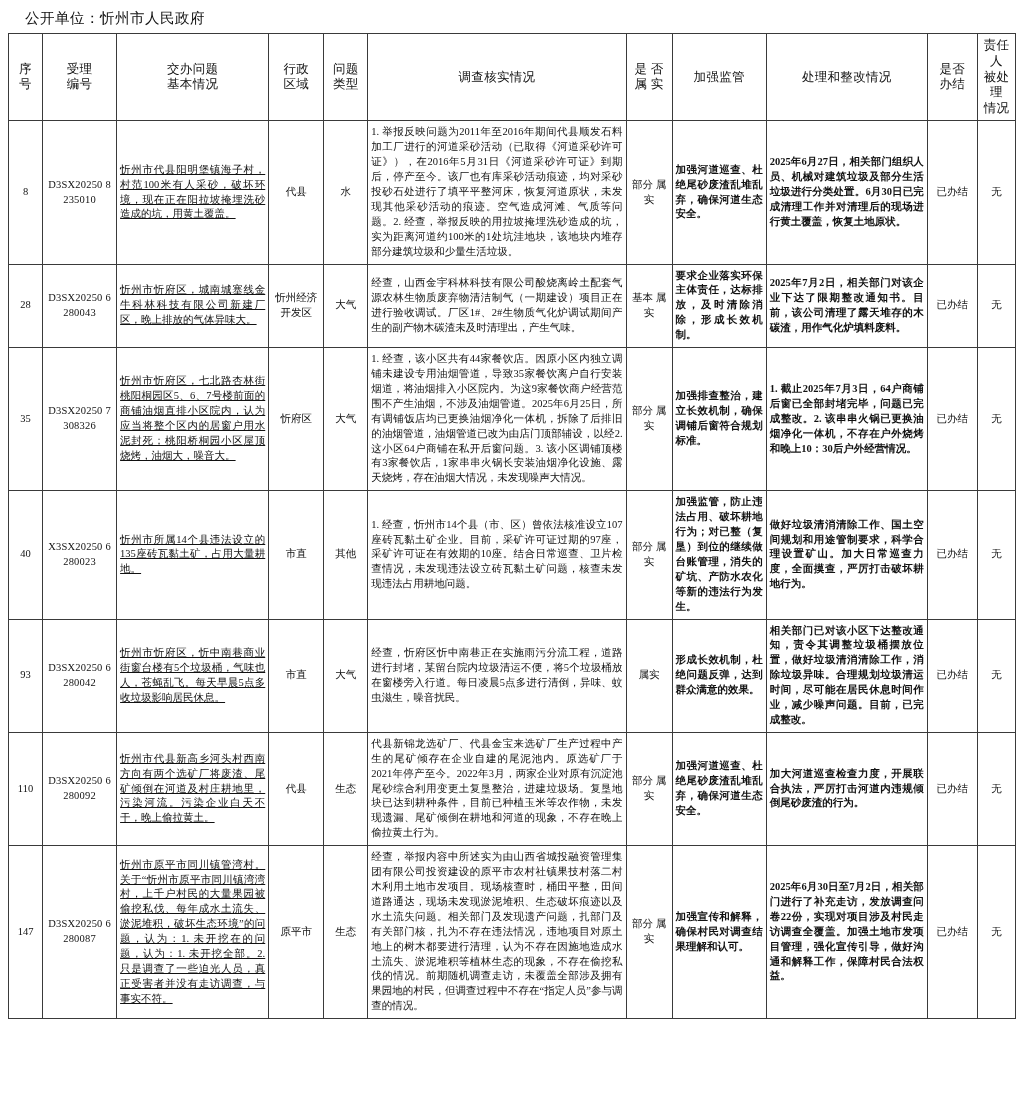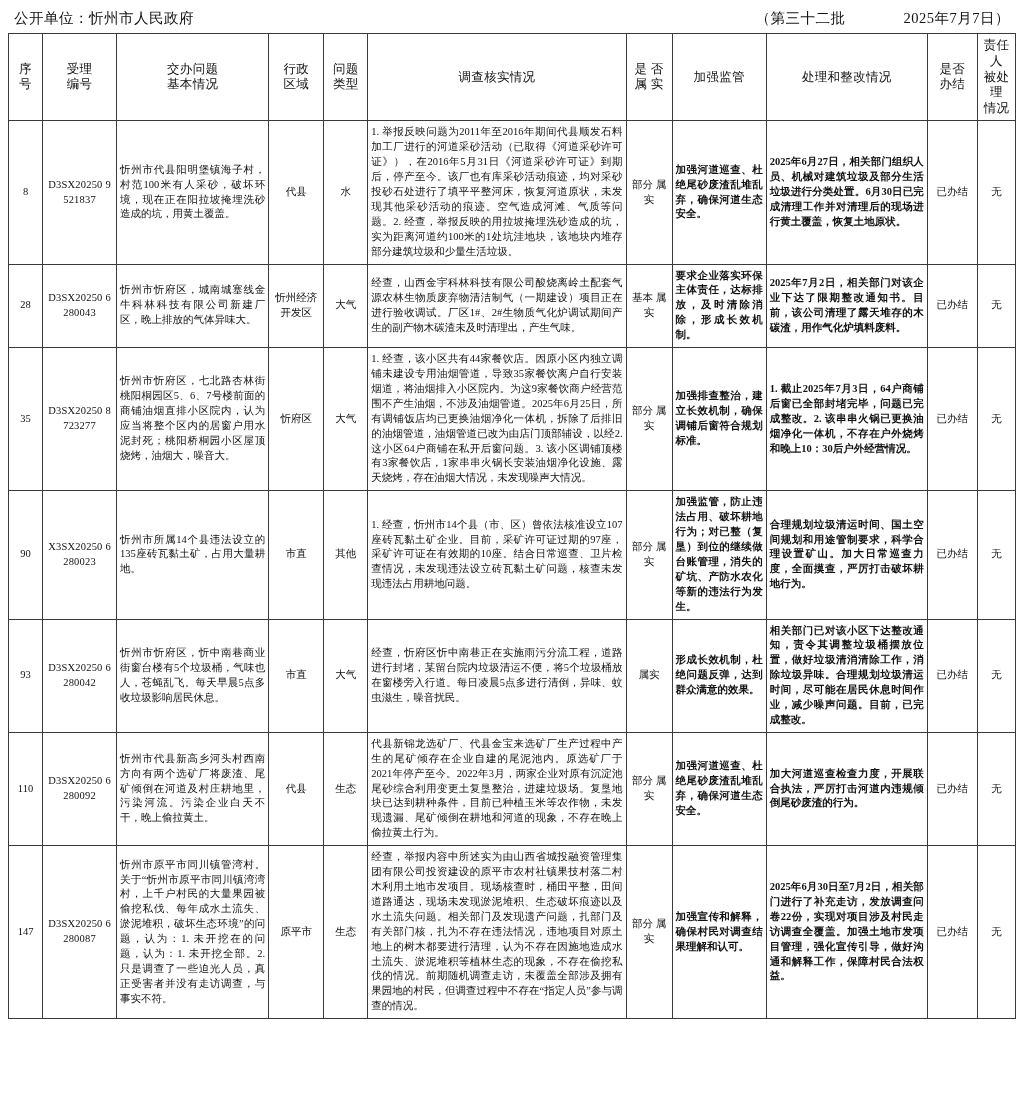--- a/index.html
+++ b/index.html
@@ -18,20 +18,21 @@
     box-sizing: border-box;
     padding: 6px 8px 10px 8px;
   }
   .header-row {
     display: flex;
     align-items: flex-end;
     justify-content: space-between;
     font-size: 14.5px;
     line-height: 1.4;
     padding: 2px 6px 5px 6px;
+    margin-left: 11px;
   }
   .header-left {
     white-space: nowrap;
     letter-spacing: 0.5px;
   }
   .header-right {
     display: flex;
     align-items: flex-end;
     gap: 58px;
     white-space: nowrap;
@@ -73,21 +74,21 @@
     font-size: 10.5px;
     letter-spacing: 0.2px;
     word-break: break-all;
   }
   td.c-region, td.c-type, td.c-true, td.c-done, td.c-resp { font-size: 11px; }
   td.c-basic, td.c-check, td.c-goal, td.c-fix {
     text-align: justify;
     text-justify: inter-ideograph;
     vertical-align: top;
   }
-  td.c-basic { padding: 8px 5px; }
+  td.c-basic { padding: 8px 5px; text-decoration: underline; }
   td.c-check { padding: 8px 5px; }
   td.c-goal { padding: 8px 5px; vertical-align: middle; font-weight: bold;}
   td.c-fix { padding: 8px 5px; font-weight: bold; }
   
   col.w-num { width: 34px; }
   col.w-id { width: 74px; }
   col.w-basic { width: 152px; }
   col.w-region { width: 55px; }
   col.w-type { width: 44px; }
   col.w-check { width: 258px; }
@@ -97,24 +98,20 @@
   col.w-done { width: 50px; }
   col.w-resp { width: 38px; }
 </style>
 </head>
 <body>
 
 <div class="page">
 
   <div class="header-row">
     <div class="header-left">公开单位：忻州市人民政府</div>
-    <div class="header-right">
-      <span>（第三十二批</span>
-      <span>2025年7月7日）</span>
-    </div>
   </div>
 
   <table class="main">
     <colgroup>
       <col class="w-num">
         <col class="w-id">
         <col class="w-basic">
         <col class="w-region">
       <col class="w-type">
         <col class="w-check">
@@ -188,21 +185,21 @@
               <span>责任人</span>
               <span>被处理</span>
               <span>情况</span>
             </span>
           </th>
       </tr>
     </thead>
     <tbody>
       <tr>
         <td class="c-num">8</td>
-        <td class="c-id">D3SX20250 9521837</td>
+        <td class="c-id">D3SX20250 8235010</td>
         <td class="c-basic">忻州市代县阳明堡镇海子村，村范100米有人采砂，破坏环境，现在正在阳拉坡掩埋洗砂造成的坑，用黄土覆盖。</td>
         <td class="c-region">代县</td>
         <td class="c-type">水</td>
         <td class="c-check">1. 举报反映问题为2011年至2016年期间代县顺发石料加工厂进行的河道采砂活动（已取得《河道采砂许可证》），在2016年5月31日《河道采砂许可证》到期后，停产至今。该厂也有库采砂活动痕迹，均对采砂投砂石处进行了填平平整河床，恢复河道原状，未发现其他采砂活动的痕迹。空气造成河滩、气质等问题。2. 经查，举报反映的用拉坡掩埋洗砂造成的坑，实为距离河道约100米的1处坑洼地块，该地块内堆存部分建筑垃圾和少量生活垃圾。</td>
         <td class="c-true">部分 属实</td>
         <td class="c-goal">加强河道巡查、杜绝尾砂废渣乱堆乱弃，确保河道生态安全。</td>
         <td class="c-fix">2025年6月27日，相关部门组织人员、机械对建筑垃圾及部分生活垃圾进行分类处置。6月30日已完成清理工作并对清理后的现场进行黄土覆盖，恢复土地原状。</td>
         <td class="c-done">已办结</td>
         <td class="c-resp">无</td>
       </tr>
@@ -214,41 +211,41 @@
         <td class="c-type">大气</td>
         <td class="c-check">经查，山西金宇科林科技有限公司酸烧离岭土配套气源农林生物质废弃物清洁制气（一期建设）项目正在进行验收调试。厂区1#、2#生物质气化炉调试期间产生的副产物木碳渣未及时清理出，产生气味。</td>
         <td class="c-true">基本 属实</td>
         <td class="c-goal">要求企业落实环保主体责任，达标排放，及时清除消除，形成长效机制。</td>
         <td class="c-fix">2025年7月2日，相关部门对该企业下达了限期整改通知书。目前，该公司清理了露天堆存的木碳渣，用作气化炉填料废料。</td>
         <td class="c-done">已办结</td>
         <td class="c-resp">无</td>
       </tr>
       <tr>
         <td class="c-num">35</td>
-        <td class="c-id">D3SX20250 8723277</td>
+        <td class="c-id">D3SX20250 7308326</td>
         <td class="c-basic">忻州市忻府区，七北路杏林街桃阳桐园区5、6、7号楼前面的商铺油烟直排小区院内，认为应当将整个区内的居窗户用水泥封死；桃阳桥桐园小区屋顶烧烤，油烟大，噪音大。</td>
         <td class="c-region">忻府区</td>
         <td class="c-type">大气</td>
         <td class="c-check">1. 经查，该小区共有44家餐饮店。因原小区内独立调铺未建设专用油烟管道，导致35家餐饮离户自行安装烟道，将油烟排入小区院内。为这9家餐饮商户经营范围不产生油烟，不涉及油烟管道。2025年6月25日，所有调铺饭店均已更换油烟净化一体机，拆除了后排旧的油烟管道，油烟管道已改为由店门顶部辅设，以经2. 这小区64户商铺在私开后窗问题。3. 该小区调铺顶楼有3家餐饮店，1家串串火锅长安装油烟净化设施、露天烧烤，存在油烟大情况，未发现噪声大情况。</td>
         <td class="c-true">部分 属实</td>
         <td class="c-goal">加强排查整治，建立长效机制，确保调铺后窗符合规划标准。</td>
         <td class="c-fix">1. 截止2025年7月3日，64户商铺后窗已全部封堵完毕，问题已完成整改。2. 该串串火锅已更换油烟净化一体机，不存在户外烧烤和晚上10：30后户外经营情况。</td>
         <td class="c-done">已办结</td>
         <td class="c-resp">无</td>
       </tr>
       <tr>
-        <td class="c-num">90</td>
+        <td class="c-num">40</td>
         <td class="c-id">X3SX20250 6280023</td>
         <td class="c-basic">忻州市所属14个县违法设立的135座砖瓦黏土矿，占用大量耕地。</td>
         <td class="c-region">市直</td>
         <td class="c-type">其他</td>
         <td class="c-check">1. 经查，忻州市14个县（市、区）曾依法核准设立107座砖瓦黏土矿企业。目前，采矿许可证过期的97座，采矿许可证在有效期的10座。结合日常巡查、卫片检查情况，未发现违法设立砖瓦黏土矿问题，核查未发现违法占用耕地问题。</td>
         <td class="c-true">部分 属实</td>
         <td class="c-goal">加强监管，防止违法占用、破坏耕地行为；对已整（复垦）到位的继续做台账管理，消失的矿坑、产防水农化等新的违法行为发生。</td>
-        <td class="c-fix">合理规划垃圾清运时间、国土空间规划和用途管制要求，科学合理设置矿山。加大日常巡查力度，全面摸查，严厉打击破坏耕地行为。</td>
+        <td class="c-fix">做好垃圾清消清除工作、国土空间规划和用途管制要求，科学合理设置矿山。加大日常巡查力度，全面摸查，严厉打击破坏耕地行为。</td>
         <td class="c-done">已办结</td>
         <td class="c-resp">无</td>
       </tr>
       <tr>
         <td class="c-num">93</td>
         <td class="c-id">D3SX20250 6280042</td>
         <td class="c-basic">忻州市忻府区，忻中南巷商业街窗台楼有5个垃圾桶，气味也人，苍蝇乱飞。每天早晨5点多收垃圾影响居民休息。</td>
         <td class="c-region">市直</td>
         <td class="c-type">大气</td>
         <td class="c-check">经查，忻府区忻中南巷正在实施雨污分流工程，道路进行封堵，某留台院内垃圾清运不便，将5个垃圾桶放在窗楼旁入行道。每日凌晨5点多进行清倒，异味、蚊虫滋生，噪音扰民。</td>

